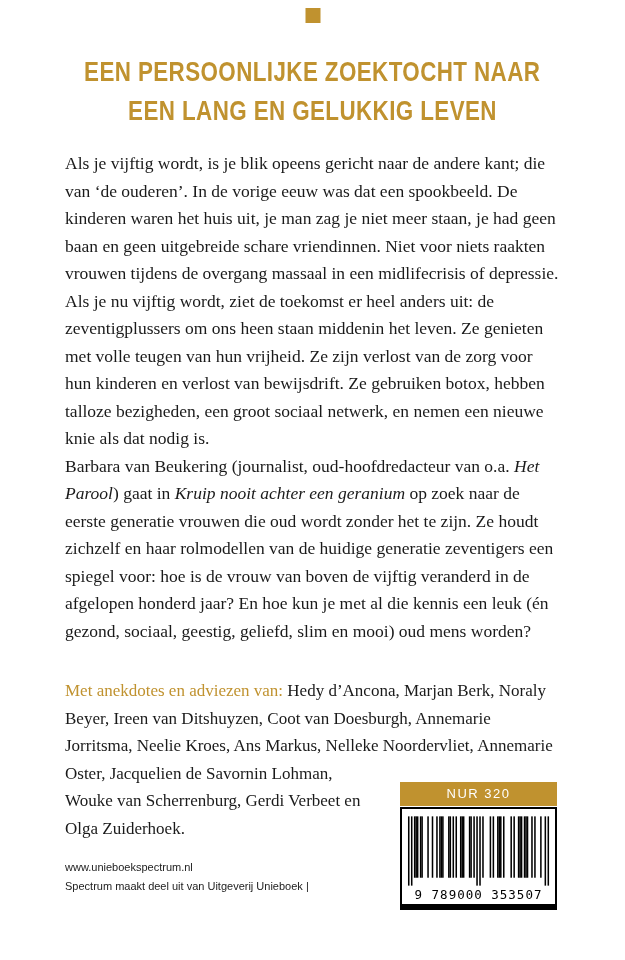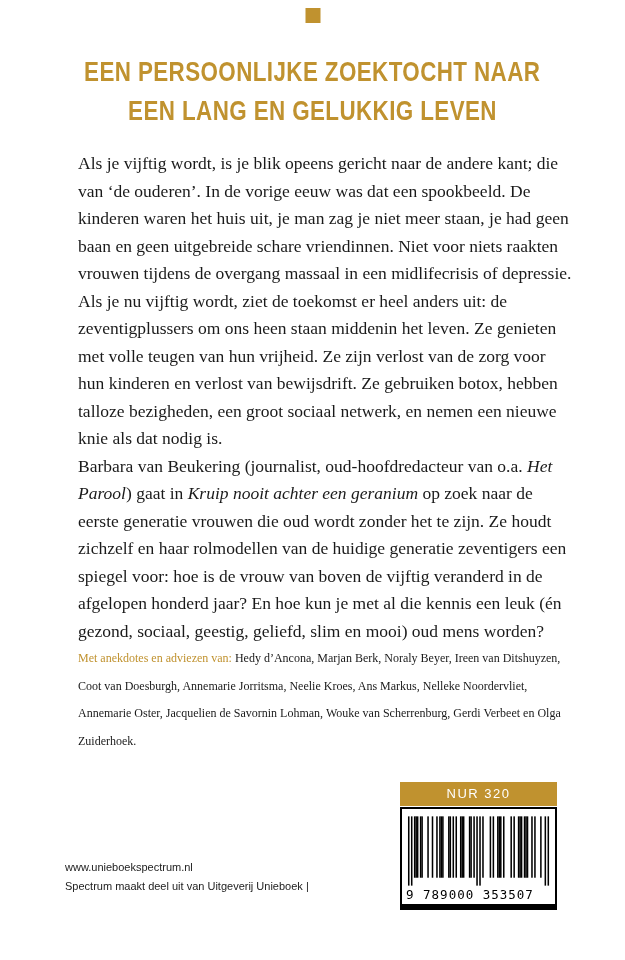--- a/index.html
+++ b/index.html
@@ -34,32 +34,33 @@
     letter-spacing: 0.5px;
   }
   .heading .hline {
     display: inline-block;
     transform: scaleX(0.8);
     transform-origin: center;
     white-space: nowrap;
   }
   .content {
     position: absolute;
-    left: 78px;
+    left: 65px;
     top: 150px;
     width: 497px;
   }
   .body-p {
     font-size: 17.5px;
     line-height: 27.5px;
     text-align: left;
   }
   .body-p em { font-style: italic; }
   .contrib {
-    font-size: 12px;
+    margin-top: 32px;
+    font-size: 17px;
     line-height: 27.5px;
   }
   .contrib .lead { color: #c0922f; }
   .wrap-push { float: right; width: 0; height: 84px; }
   .wrap-spacer { float: right; clear: right; width: 190px; height: 160px; }
   .footer {
     position: absolute;
     left: 65px;
     top: 858px;
     font-family: "Liberation Sans", sans-serif;
@@ -87,20 +88,21 @@
   .barcode-box {
     background: #ffffff;
     border: 2px solid #000000;
     border-bottom-width: 6px;
     padding: 7px 4px 2px 4px;
   }
   .barcode-box svg { display: block; width: 145px; height: 70px; fill: #000000; }
   .barcode-number {
     font-family: "DejaVu Sans Mono", monospace;
     font-size: 12.5px;
+    text-align: center;
     letter-spacing: 1px;
     padding-top: 1px;
     color: #000000;
   }
 </style>
 </head>
 <body>
 
 <div class="page">
 

